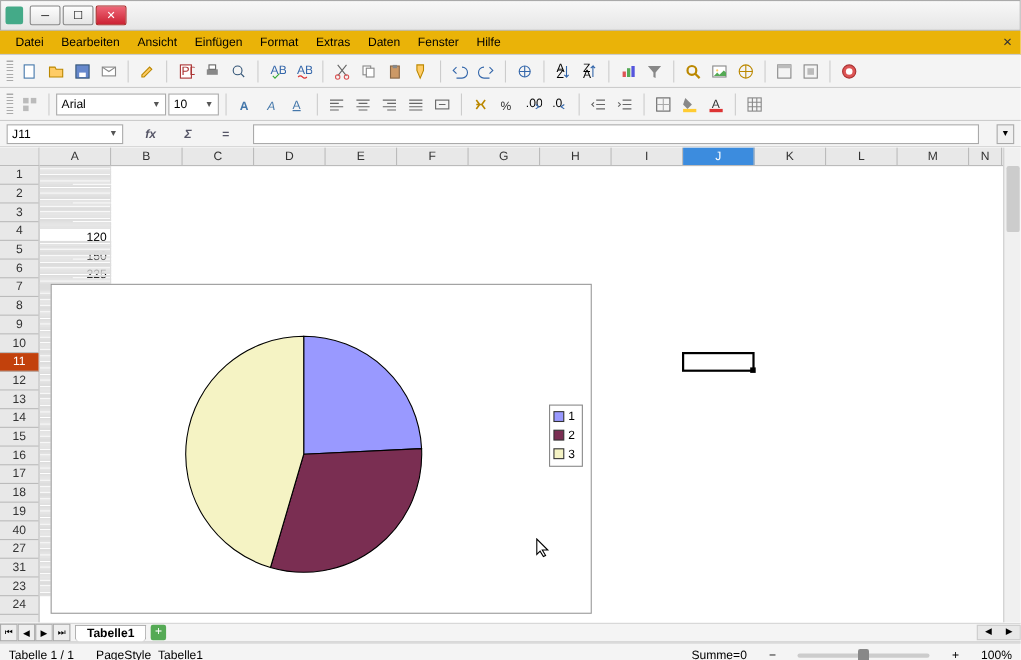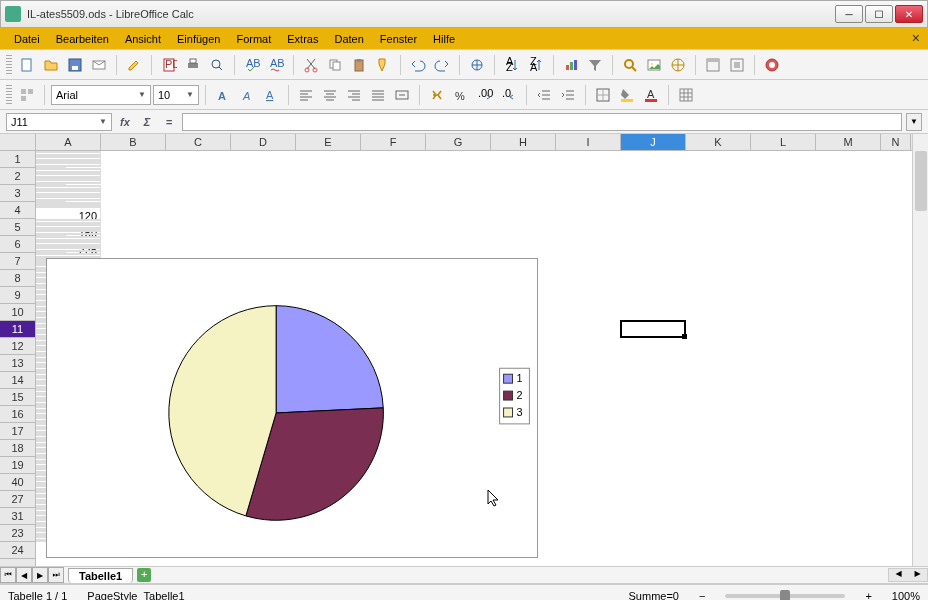--- a/index.html
+++ b/index.html
@@ -23,35 +23,35 @@
 .sep { width: 1px; height: 20px; background: #ccc; margin: 0 4px; }
 .tbtn { width: 22px; height: 22px; border: 1px solid transparent; display: flex; align-items: center; justify-content: center; cursor: pointer; border-radius: 2px; }
 .tbtn svg { width: 16px; height: 16px; }
 .grip { width: 6px; height: 20px; background: repeating-linear-gradient(#aaa,#aaa 1px,transparent 1px,transparent 3px); margin-right: 2px; }
 .font-sel, .size-sel { height: 20px; border: 1px solid #aaa; background: #fff; display: flex; align-items: center; padding: 0 4px; }
 .font-sel { width: 100px; }
 .size-sel { width: 46px; }
 .dd { margin-left: auto; font-size: 8px; color: #555; }
 
 
-.formulabar { height: 24px; background: #f4f4f4; border-bottom: 1px solid #ccc; display: flex; align-items: center; padding: 0 6px; gap: 4px; }
+.formulabar { height: 24px; background: #f4f4f4; border-bottom: 1px solid #ccc; display: flex; align-items: center; padding: 0 6px; gap: 16px; }
 .namebox { width: 106px; height: 18px; border: 1px solid #aaa; background: #fff; display: flex; align-items: center; padding: 0 4px; }
 .fbtn { width: 18px; height: 18px; display: flex; align-items: center; justify-content: center; cursor: pointer; color: #556; font-style: italic; font-weight: bold; }
 .formula-in { flex: 1; height: 18px; border: 1px solid #aaa; background: #fff; padding: 0 4px; }
 .fexpand { width: 16px; height: 18px; border: 1px solid #aaa; background: #f0f0f0; display:flex; align-items:center; justify-content:center; cursor:pointer; font-size:8px; }
 
 
 .sheet { position: relative; height: 432px; background: #fff; overflow: hidden; }
 .corner { position: absolute; left: 0; top: 0; width: 36px; height: 17px; background: #e8e8e8; border-right: 1px solid #bbb; border-bottom: 1px solid #bbb; }
 .colheads { position: absolute; left: 36px; top: 0; right: 16px; height: 17px; display: flex; background: #e8e8e8; border-bottom: 1px solid #bbb; }
 .colh { width: 65px; text-align: center; border-right: 1px solid #bbb; line-height: 16px; color: #333; cursor: pointer; }
 .colh.sel { background: #3c8cde; color: #fff; }
 .rowheads { position: absolute; left: 0; top: 17px; width: 36px; bottom: 0; background: #e8e8e8; border-right: 1px solid #bbb; }
 .rowh { height: 17px; text-align: center; border-bottom: 1px solid #bbb; line-height: 16px; color: #333; cursor: pointer; }
-.rowh.sel { background: #4c1d95; color: #fff; }
+.rowh.sel { background: #c2410c; color: #fff; }
 .grid { position: absolute; left: 36px; top: 17px; right: 16px; bottom: 0; overflow: hidden; }
 .row { display: flex; height: 17px; flex-direction: column; }
 .cell { width: 65px; height: 17px; border-right: 1px solid #ddd; border-bottom: 1px solid #ddd; padding: 0 3px; text-align: right; line-height: 16px; color: #000; }
 .cursor-cell { position: absolute; border: 2px solid #000; width: 66px; height: 18px; pointer-events: none; }
 .cursor-cell::after { content: ''; position: absolute; right: -3px; bottom: -3px; width: 5px; height: 5px; background: #000; }
 .vscroll { position: absolute; right: 0; top: 0; width: 16px; bottom: 0; background: #f0f0f0; border-left: 1px solid #ccc; }
 .vscroll .thumb { position: absolute; top: 17px; left: 2px; width: 12px; height: 60px; background: #ccc; border-radius: 2px; }
 
 
 .chart-obj { position: absolute; left: 46px; top: 124px; width: 492px; height: 300px; background: #fff; border: 1px solid #999; }
@@ -71,21 +71,20 @@
 .statusbar { height: 22px; background: #f4f4f4; display: flex; align-items: center; padding: 0 8px; gap: 20px; border-top: 1px solid #ccc; }
 .statusbar .spacer { flex: 1; }
 .zoom-slider { width: 120px; height: 4px; background: #ccc; position: relative; border-radius: 2px; }
 .zoom-slider .knob { position: absolute; left: 55px; top: -4px; width: 10px; height: 12px; background: #888; border-radius: 2px; }
 </style>
 </head>
 <body>
 
 <div class="titlebar">
   <div class="app-icon"></div>
-  <div class="title">IL-ates5509.ods - LibreOffice Calc</div>
   <div class="win-btns">
     <div class="win-btn">─</div>
     <div class="win-btn">☐</div>
     <div class="win-btn close">✕</div>
   </div>
 </div>
 
 <div class="menubar">
   <div class="item"><span>Datei</span></div>
   <div class="item"><span>Bearbeiten</span></div>

